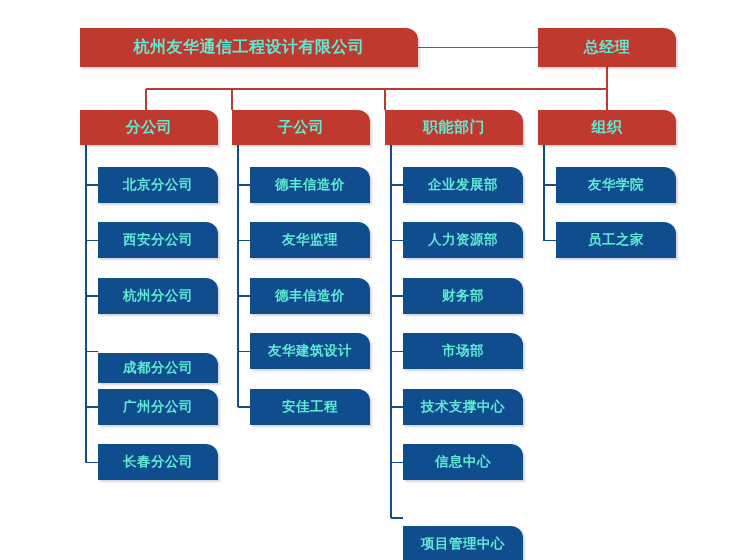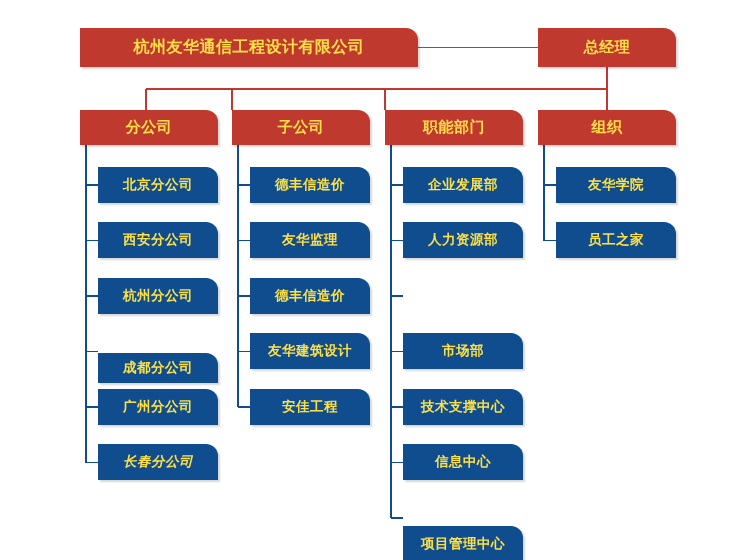--- a/index.html
+++ b/index.html
@@ -24,21 +24,21 @@
     top: 0;
     width: 750px;
     height: 560px;
   }
   .node {
     position: absolute;
     box-sizing: border-box;
     display: flex;
     align-items: center;
     justify-content: center;
-    color: #fde047;
+    color: #5eead4;
     letter-spacing: 0.5px;
     text-align: center;
     white-space: nowrap;
     border-radius: 0 12px 0 0;
     box-shadow: 2px 2px 2px rgba(0,0,0,0.16);
     overflow: hidden;
   }
   .node.red {
     background: #c0392f;
   }
@@ -112,30 +112,31 @@
 
   <div class="node red group" style="left:385px; top:110px; width:138px; height:35px;">职能部门</div>
 
   <div class="node red group" style="left:538px; top:110px; width:138px; height:35px;">组织</div>
 
   <div class="node blue leaf" style="left:98px; top:167px; width:120px; height:36px;">北京分公司</div>
   <div class="node blue leaf" style="left:98px; top:222px; width:120px; height:36px;">西安分公司</div>
   <div class="node blue leaf" style="left:98px; top:278px; width:120px; height:36px;">杭州分公司</div>
   <div class="node blue leaf" style="left:98px; top:353px; width:120px; height:30px;">成都分公司</div>
   <div class="node blue leaf" style="left:98px; top:389px; width:120px; height:36px;">广州分公司</div>
-  <div class="node blue leaf" style="left:98px; top:444px; width:120px; height:36px;font-style:italic;">长春分公司</div>
+  <div class="node blue leaf" style="left:98px; top:444px; width:120px; height:36px;">长春分公司</div>
 
   <div class="node blue leaf" style="left:250px; top:167px; width:120px; height:36px;">德丰信造价</div>
   <div class="node blue leaf" style="left:250px; top:222px; width:120px; height:36px;">友华监理</div>
   <div class="node blue leaf" style="left:250px; top:278px; width:120px; height:36px;">德丰信造价</div>
   <div class="node blue leaf" style="left:250px; top:333px; width:120px; height:36px;">友华建筑设计</div>
   <div class="node blue leaf" style="left:403px; top:167px; width:120px; height:36px;">企业发展部</div>
 
   <div class="node blue leaf" style="left:250px; top:389px; width:120px; height:36px;">安佳工程</div>
   <div class="node blue leaf" style="left:403px; top:222px; width:120px; height:36px;">人力资源部</div>
+  <div class="node blue leaf" style="left:403px; top:278px; width:120px; height:36px;">财务部</div>
   <div class="node blue leaf" style="left:403px; top:333px; width:120px; height:36px;">市场部</div>
   <div class="node blue leaf" style="left:403px; top:389px; width:120px; height:36px;">技术支撑中心</div>
   <div class="node blue leaf" style="left:403px; top:444px; width:120px; height:36px;">信息中心</div>
   <div class="node blue leaf" style="left:403px; top:500px; width:120px; height:36px;margin-top:26px;">项目管理中心</div>
 
   <div class="node blue leaf" style="left:556px; top:167px; width:120px; height:36px;">友华学院</div>
   <div class="node blue leaf" style="left:556px; top:222px; width:120px; height:36px;">员工之家</div>
 
 </div>
 

